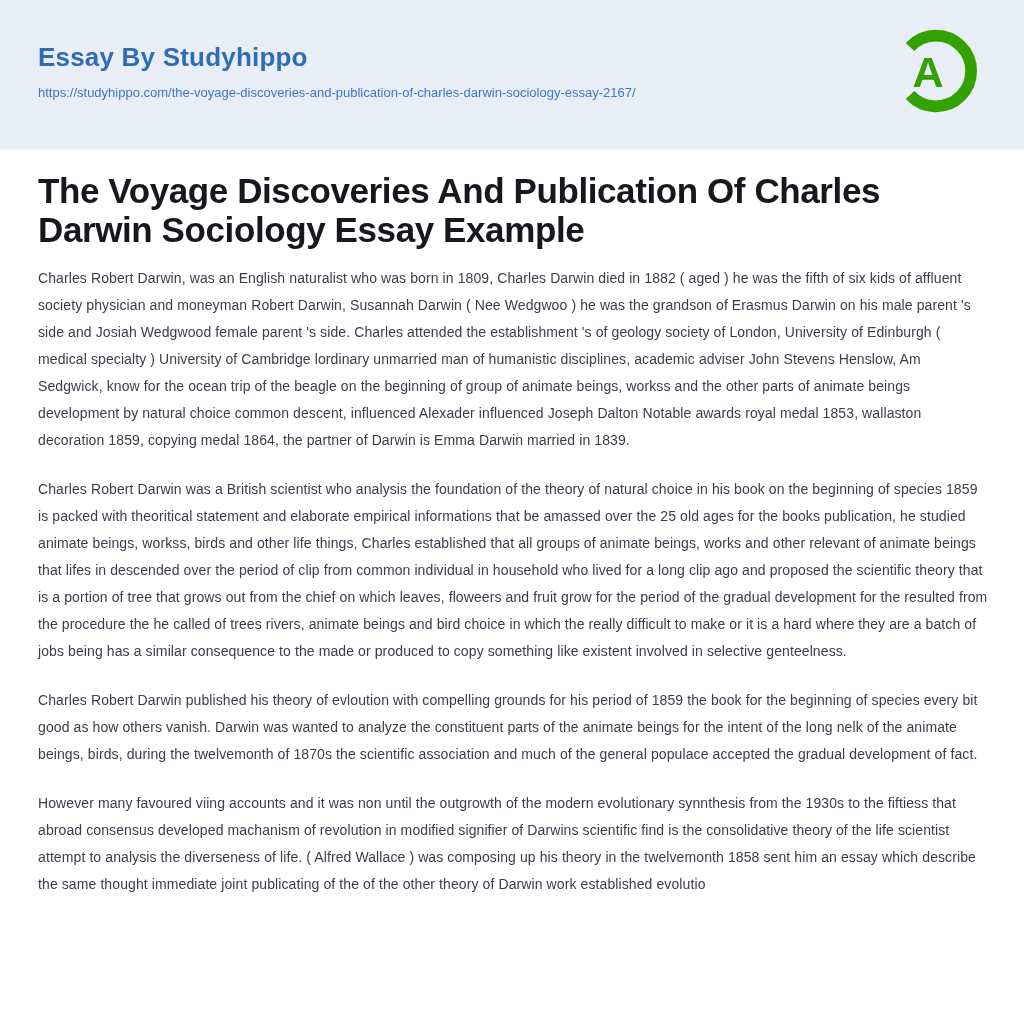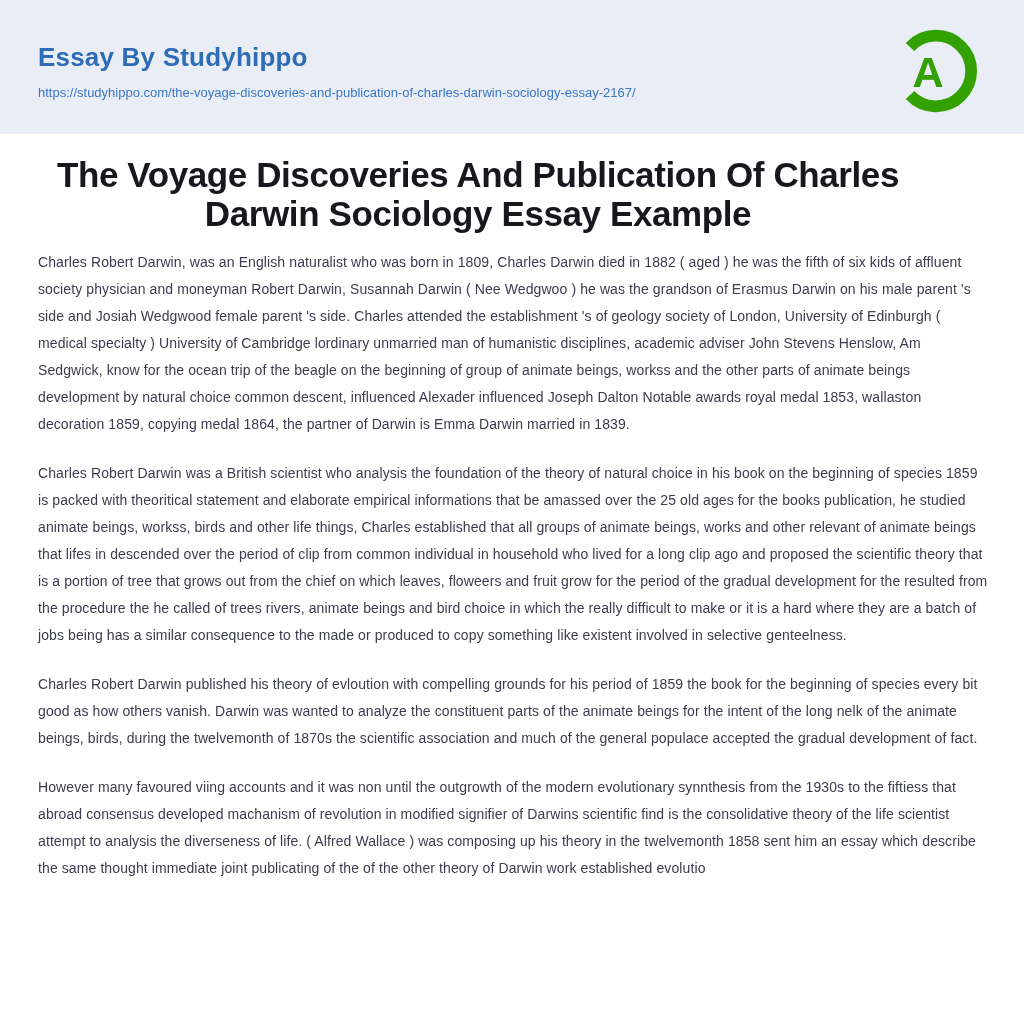--- a/index.html
+++ b/index.html
@@ -8,21 +8,21 @@
     width: 1024px;
     height: 1032px;
     overflow: hidden;
     font-family: "Liberation Sans", "DejaVu Sans", sans-serif;
   }
 
   
   .page-header {
     position: relative;
     width: 100%;
-    height: 134px;
+    height: 150px;
     background: #e9edf5;
     padding: 42px 38px 0 38px;
   }
   .brand-title {
     font-size: 26px;
     font-weight: 700;
     color: #2e6cb6;
     letter-spacing: 0.2px;
   }
   .essay-url {
@@ -50,21 +50,20 @@
     padding: 22px 36px 0 38px;
   }
   .essay-title {
     font-size: 35px;
     font-weight: 800;
     line-height: 1.1;
     color: #17171d;
     letter-spacing: -0.4px;
     max-width: 880px;
     margin-bottom: 16px;
-    text-align: center;
   }
   .essay-paragraph {
     font-size: 14px;
     line-height: 27px;
     color: #3b3c4c;
     letter-spacing: 0.1px;
     margin-bottom: 22px;
     max-width: 952px;
   }
 </style>

